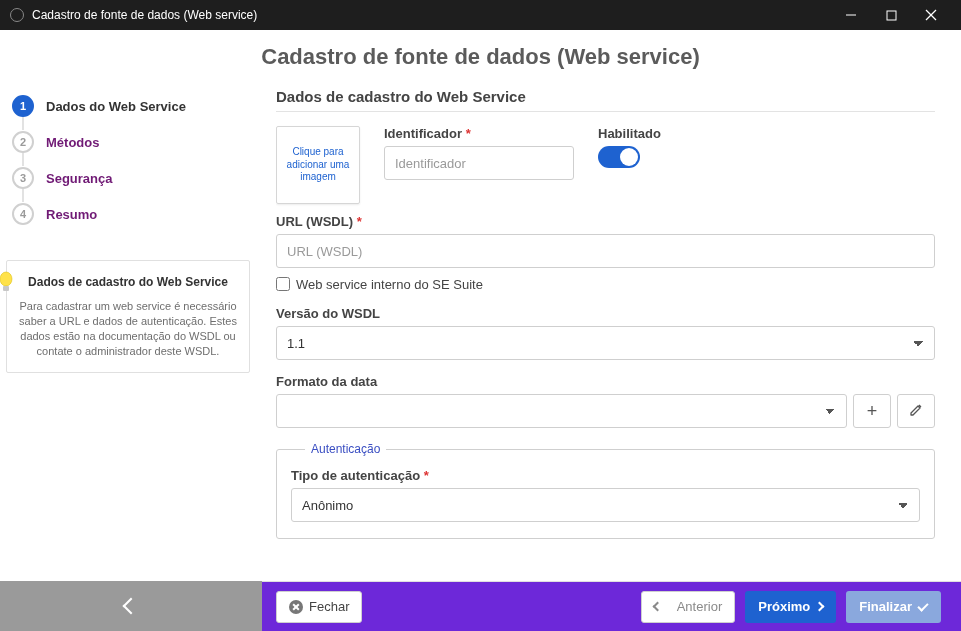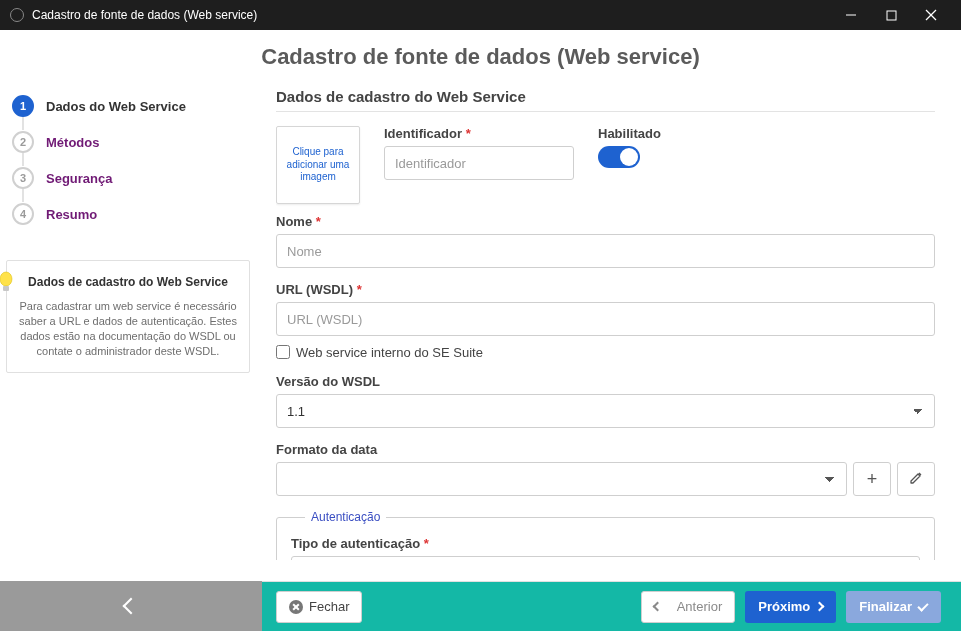--- a/index.html
+++ b/index.html
@@ -62,21 +62,21 @@
 
 fieldset.auth { border: 1px solid #cfcfcf; border-radius: 3px; padding: 12px 14px 16px; margin-top: 4px; }
 fieldset.auth legend { font-size: 12px; color: #3a4ec2; padding: 0 6px; margin-left: 14px; }
 
 
 .content-scroll { height: 472px; overflow: hidden; }
 
 
 .bottom-bar { position: absolute; bottom: 0; left: 0; right: 0; height: 50px; display: flex; }
 .bottom-bar .back-strip { width: 262px; background: #9a9a9a; display: flex; align-items: center; justify-content: center; cursor: pointer; }
-.bottom-bar .actions { flex: 1; background: #14b8a6; border-top: 1px solid #e0e0e0; display: flex; align-items: center; padding: 0 20px 0 14px; gap: 10px; }
+.bottom-bar .actions { flex: 1; background: #6d28d9; border-top: 1px solid #e0e0e0; display: flex; align-items: center; padding: 0 20px 0 14px; gap: 10px; }
 .btn { height: 32px; border-radius: 3px; font-size: 13px; display: inline-flex; align-items: center; gap: 6px; padding: 0 12px; cursor: pointer; border: 1px solid transparent; }
 .btn-close { background: #fff; border-color: #cfcfcf; color: #444; }
 .btn-close .xicon { width: 14px; height: 14px; background: #777; border-radius: 50%; position: relative; }
 .btn-close .xicon::before, .btn-close .xicon::after { content: ""; position: absolute; left: 3px; top: 6px; width: 8px; height: 2px; background: #fff; }
 .btn-close .xicon::before { transform: rotate(45deg); }
 .btn-close .xicon::after { transform: rotate(-45deg); }
 .actions .spacer { flex: 1; }
 .btn-prev { background: #fff; border-color: #cfcfcf; color: #8a8a8a; gap: 16px; }
 .btn-next { background: #1e62d0; color: #fff; font-weight: bold; }
 .btn-finish { background: #8aa8dd; color: #fff; font-weight: bold; }
@@ -165,24 +165,20 @@
           <input type="text" placeholder="Identificador" style="">
         </div>
         <div>
           <label class="fld-label">Habilitado</label>
           <div class="toggle">
               <div class="knob"></div>
             </div>
         </div>
       </div>
 
-      <div class="form-group">
-        <label class="fld-label"><span>Nome</span> <span class="req">*</span></label>
-        <input type="text" placeholder="Nome" style="">
-      </div>
 
       <div class="form-group" style="margin-bottom:15px;">
         <label class="fld-label"><span>URL (WSDL)</span> <span class="req">*</span></label>
         <input type="text" placeholder="URL (WSDL)" style="">
       </div>
 
       <div class="chk-row">
         <input type="checkbox" style="">
         <span>Web service interno do SE Suite</span>
       </div>

